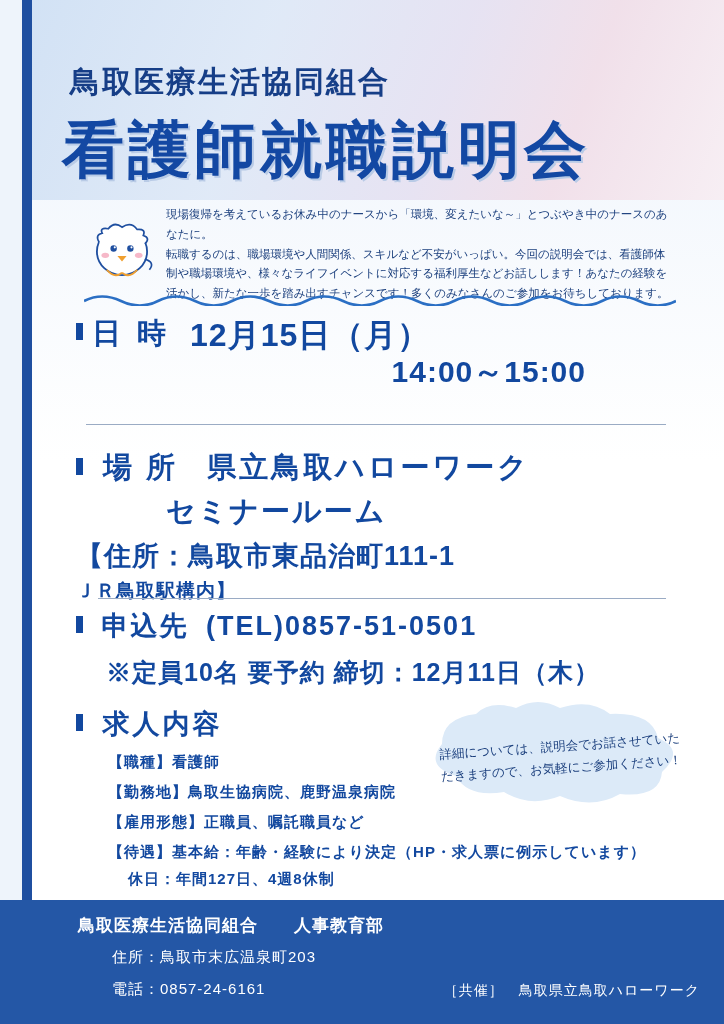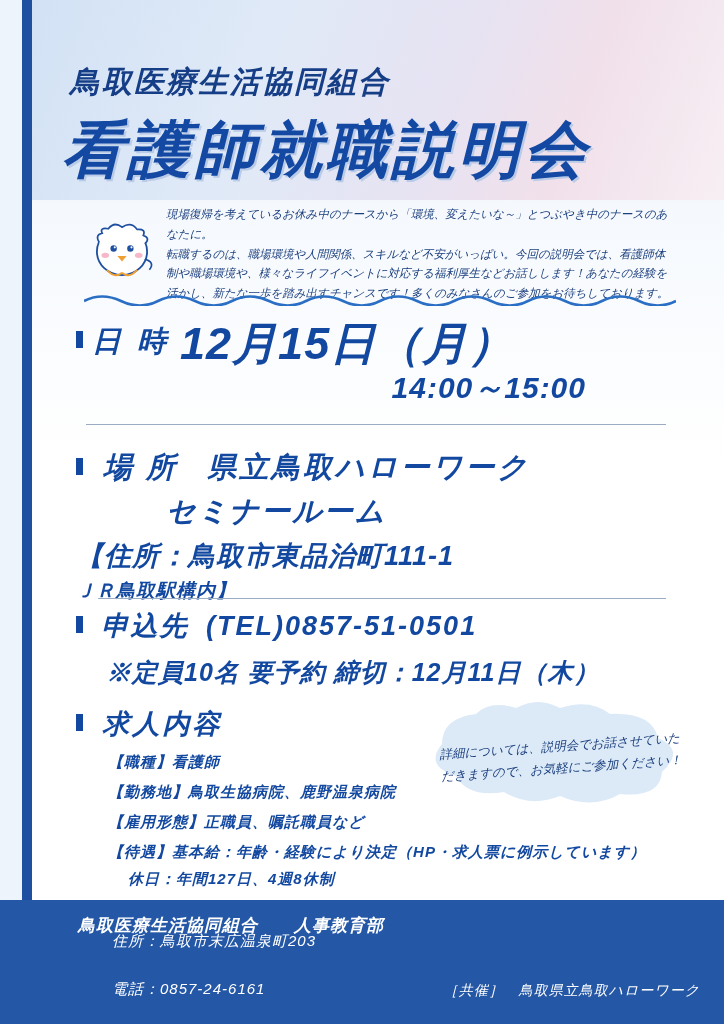--- a/index.html
+++ b/index.html
@@ -8,21 +8,20 @@
     width:724px; height:1024px;
     font-family:"Liberation Sans", sans-serif;
     background:#ffffff;
     overflow:hidden;
   }
   .poster {
     position:relative;
     width:724px; height:1024px;
     background:linear-gradient(to bottom, #eaf2fb 0%, #f4f8fd 18%, #ffffff 45%, #ffffff 100%);
     overflow:hidden;
-    font-style:italic;
   }
   
   .top-wash {
     position:absolute; left:0; top:0; width:724px; height:200px;
     background:linear-gradient(110deg,#cfe0f4 0%,#dfe9f7 35%,#e6e2f2 60%,#f1dfe9 78%,#f7eef3 100%);
     opacity:.95;
   }
   .left-bar {
     position:absolute; left:22px; top:0; width:10px; height:900px;
     background:#1f4fa0;
@@ -61,21 +60,21 @@
     display:inline-block;
     color:#12489f; font-weight:bold;
   }
   .tick {
     display:inline-block; width:7px; height:17px; background:#12489f;
     margin-right:9px; vertical-align:middle; position:relative; top:-3px;
   }
 
   .datetime-block { position:absolute; left:76px; top:312px; width:600px; }
   .dt-line1 { font-size:29px; font-weight:bold; color:#12489f; letter-spacing:4px; display:flex; align-items:center;}
-  .dt-big { font-size:45px; letter-spacing:1px; margin-left:10px; position:relative; top:2px;}
+  .dt-big { font-size:32px; letter-spacing:1px; margin-left:20px; position:relative; top:2px;}
   .dt-line2 { font-size:30px; font-weight:bold; color:#12489f; text-align:right; padding-right:90px; margin-top:-4px; letter-spacing:1px;}
 
   .hr { position:absolute; height:1px; background:#9aabc4; }
 
   .place-block { position:absolute; left:76px; top:448px; width:610px; }
   .pl-line1 { font-size:29px; font-weight:bold; color:#12489f; letter-spacing:3px; }
   .pl-line2 { font-size:29px; font-weight:bold; color:#12489f; text-align:left; padding-left:90px; margin-top:4px; letter-spacing:2px;}
   .pl-line3 { font-size:27px; font-weight:bold; color:#12489f; margin-top:6px; letter-spacing:1px;}
   .pl-line4 { font-size:19px; font-weight:bold; color:#12489f; text-align:left; margin-top:4px; letter-spacing:1px;}
 
@@ -96,21 +95,21 @@
     font-size:12.5px; line-height:1.75; color:#1b3f7d;
     transform:rotate(-4deg);
   }
 
   .footer {
     position:absolute; left:0; top:900px; width:724px; height:124px;
     background:#2457a6;
     color:#ffffff;
   }
   .f-line1 { position:absolute; left:78px; top:14px; font-size:17px; font-weight:bold; letter-spacing:1px;}
-  .f-line2 { position:absolute; left:112px; top:32px; font-size:15px; letter-spacing:1px;}
+  .f-line2 { position:absolute; left:112px; top:48px; font-size:15px; letter-spacing:1px;}
   .f-line3 { position:absolute; left:112px; top:80px; font-size:15px; letter-spacing:1px;}
   .f-line4 { position:absolute; right:24px; top:82px; font-size:14px; letter-spacing:1px;}
 </style>
 </head>
 <body>
 
 <div class="poster">
   <div class="top-wash"></div>
   <div class="left-edge"></div>
   <div class="left-bar"></div>

